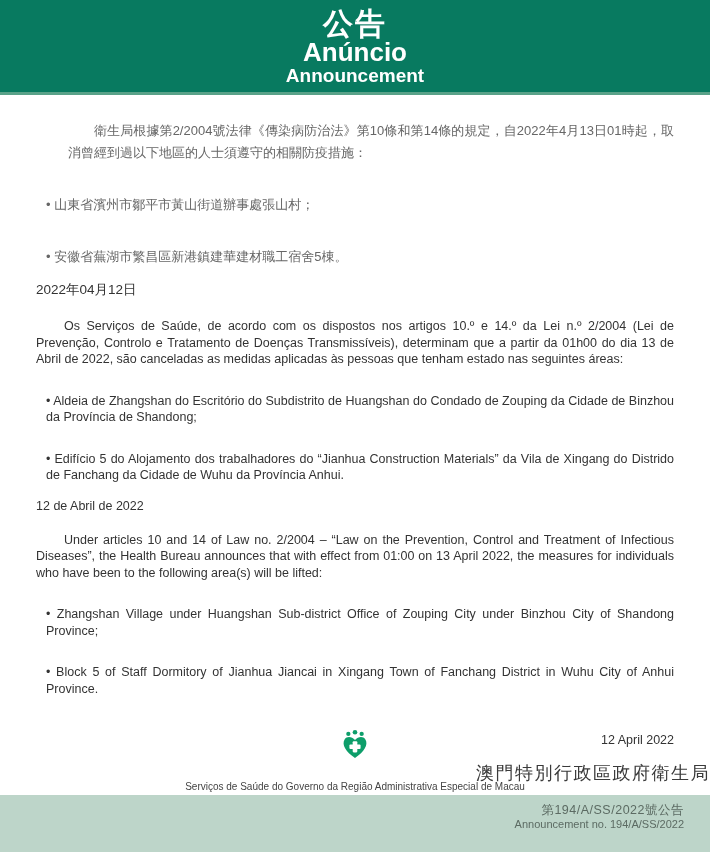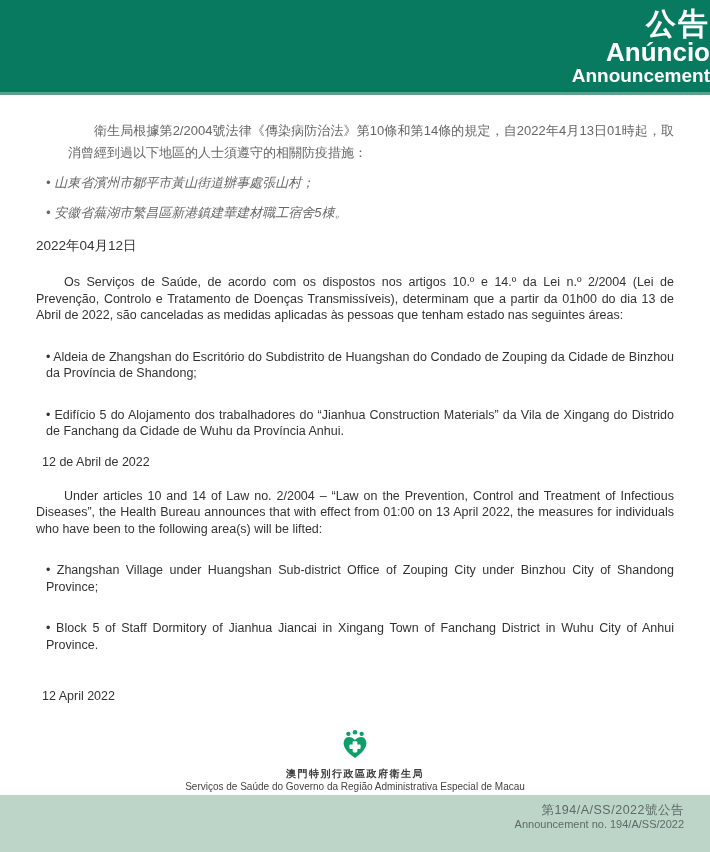--- a/index.html
+++ b/index.html
@@ -9,49 +9,49 @@
     font-family: "Liberation Sans", "DejaVu Sans", sans-serif;
     position: relative; overflow: hidden;
   }
   .page { width: 710px; height: 852px; position: relative; background: #ffffff; }
 
   
   .header {
     background: #087a60;
     border-bottom: 3px solid #5aa289;
     height: 95px;
-    text-align: right;
+    text-align: center;
     color: #ffffff;
     padding-top: 7px;
   }
   .header .title-zh { font-size: 30px; font-weight: bold; line-height: 34px; letter-spacing: 2px; }
   .header .title-pt { font-size: 26px; font-weight: bold; line-height: 23px; }
   .header .title-en { font-size: 19px; font-weight: bold; line-height: 23px; }
 
   
   .content { padding: 25px 36px 0 36px; }
 
   .zh { color: #666666; font-size: 13px; line-height: 22px; }
   .zh.para { text-indent: 2em; text-align: justify; margin-left: 32px; }
-  .zh.bullet { padding-left: 10px; margin-top: 8px; font-style: italic; }
+  .zh.bullet { padding-left: 10px; margin-top: 30px; }
   .zh-date { color: #333333; font-size: 13.5px; margin-top: 13px; }
 
   .latin { color: #333333; font-size: 12.5px; line-height: 16.5px; }
   .latin.para { text-indent: 28px; text-align: justify; margin-top: 19px; }
   .latin.bullet { padding-left: 10px; text-align: justify; margin-top: 25px; }
-  .latin-date { color: #333333; font-size: 12.5px; margin-top: 15px; margin-left: 6px; }
-  .en-date { margin-top: 36px; }
+  .latin-date { color: #333333; font-size: 12.5px; margin-top: 15px; }
+  .en-date { margin-top: 36px; text-align: right; }
 
   
   .org-block {
     position: absolute; left: 0; right: 0; bottom: 57px;
     text-align: center; padding-bottom: 2px;
   }
   .org-block .logo { display: block; margin: 0 auto 1px auto; }
-  .org-name-zh { color: #3a3a3a; font-size: 10px; line-height: 15px; letter-spacing: 1.5px; font-weight: bold; }
+  .org-name-zh { color: #3a3a3a; font-size: 18px; line-height: 15px; letter-spacing: 1.5px; font-weight: normal; text-align: right; }
   .org-name-pt { color: #444444; font-size: 10px; line-height: 12px; }
 
   
   .footer {
     position: absolute; left: 0; right: 0; bottom: 0;
     height: 57px; background: #bdd5c9;
     text-align: right; padding: 7px 26px 0 0;
     color: #5c6b63;
     margin-top: 40px;
   }

